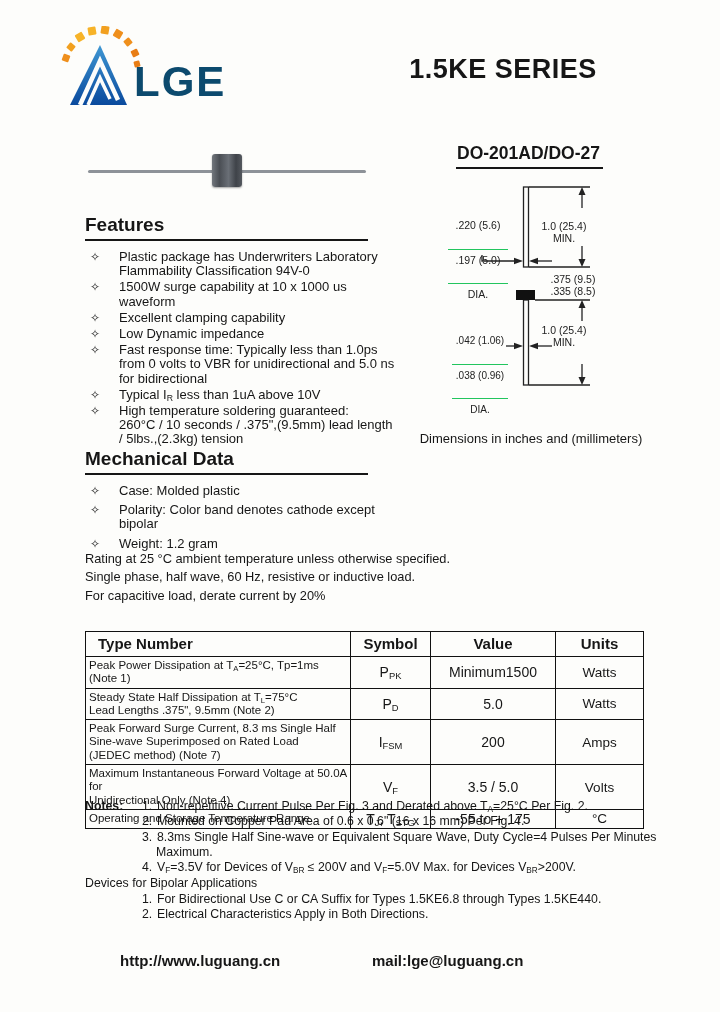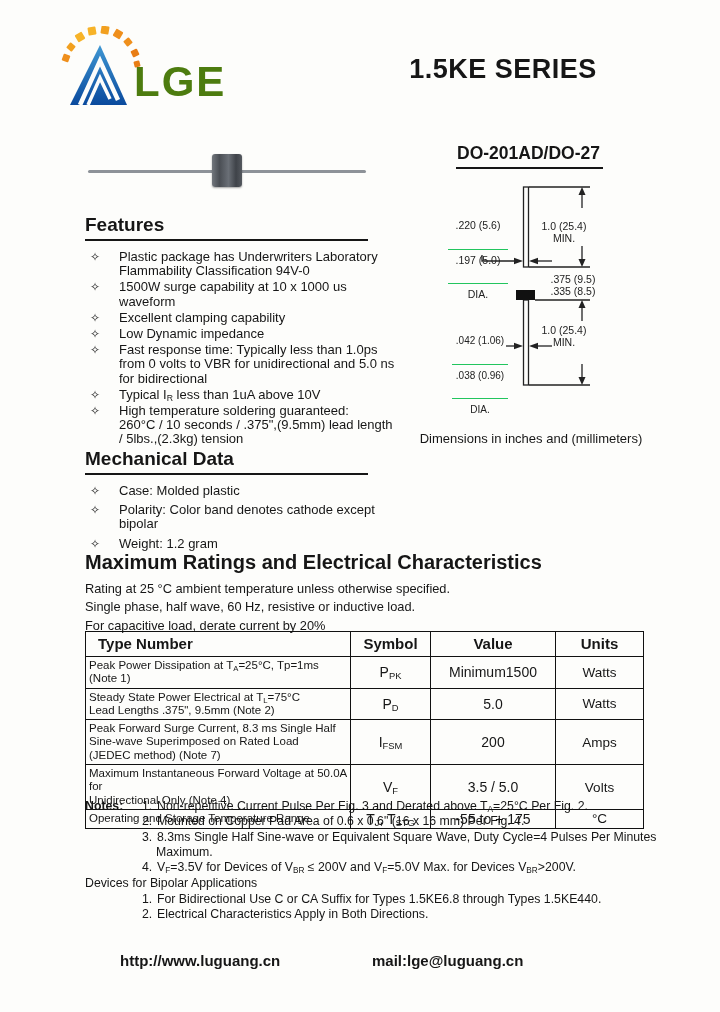--- a/index.html
+++ b/index.html
@@ -2,21 +2,21 @@
 <html><head>
 <meta charset="utf-8">
 <style>
   html,body{margin:0;padding:0;background:#e8e8e8;}
   .page{position:relative;width:720px;height:1012px;background:#fdfdfb;overflow:hidden;
         font-family:"Liberation Sans",sans-serif;color:#161616;}
   .abs{position:absolute;}
 
   
   .logo-text{position:absolute;left:134px;top:58px;font-size:42px;font-weight:bold;
-             color:#4d7c0f;letter-spacing:2px;}
+             color:#0c4a6e;letter-spacing:2px;}
 
   
   .title-block{position:absolute;left:325px;top:54px;width:356px;text-align:center;}
   .series-title{font-size:27px;font-weight:bold;letter-spacing:0.5px;}
   .series-subtitle{font-size:16.5px;margin-top:3px;letter-spacing:-0.2px;}
 
   
   .diode-photo{position:absolute;left:88px;top:150px;width:280px;height:42px;}
   .diode-wire{position:absolute;left:0;top:20px;width:278px;height:3px;background:#8d9298;border-radius:2px;}
   .diode-body{position:absolute;left:124px;top:4px;width:30px;height:33px;border-radius:3px;
@@ -228,21 +228,20 @@
           <span><span>Polarity: Color band denotes cathode except</span><br><span>bipolar</span></span>
         </li>
         <li>
           <span class="bullet">✧</span>
           <span><span>Weight: 1.2 gram</span></span>
         </li>
       </ul>
   </div>
 
   <div class="ratings">
-    <h2>Maximum Ratings and Electrical Characteristics</h2>
     <p>Rating at 25 °C ambient temperature unless otherwise specified.</p>
     <p>Single phase, half wave, 60 Hz, resistive or inductive load.</p>
     <p class="gap">For capacitive load, derate current by 20%</p>
   </div>
 
   <table class="ratings-table">
     <colgroup>
         <col style="width:265px">
         <col style="width:80px">
         <col style="width:125px">
@@ -257,21 +256,21 @@
       </tr>
     </thead>
     <tbody id="table-body">
         <tr>
           <td class="c-label"><span>Peak Power Dissipation at T</span><sub class="sb">A</sub><span>=25°C, Tp=1ms (Note 1)</span></td>
           <td class="c-symbol"><span>P</span><sub class="sb">PK</sub></td>
           <td class="c-value">Minimum1500</td>
           <td class="c-units">Watts</td>
         </tr>
         <tr>
-          <td class="c-label"><span>Steady State Power Electrical at T</span><sub class="sb">L</sub><span>=75°C</span><br><span>Lead Lengths .375", 9.5mm (Note 2)</span></td>
+          <td class="c-label"><span>Steady State Half Dissipation at T</span><sub class="sb">L</sub><span>=75°C</span><br><span>Lead Lengths .375", 9.5mm (Note 2)</span></td>
           <td class="c-symbol"><span>P</span><sub class="sb">D</sub></td>
           <td class="c-value">5.0</td>
           <td class="c-units">Watts</td>
         </tr>
         <tr>
           <td class="c-label"><span>Peak Forward Surge Current, 8.3 ms Single Half</span><br><span>Sine-wave Superimposed on Rated Load</span><br><span>(JEDEC method) (Note 7)</span></td>
           <td class="c-symbol"><span>I</span><sub class="sb">FSM</sub></td>
           <td class="c-value">200</td>
           <td class="c-units">Amps</td>
         </tr>

